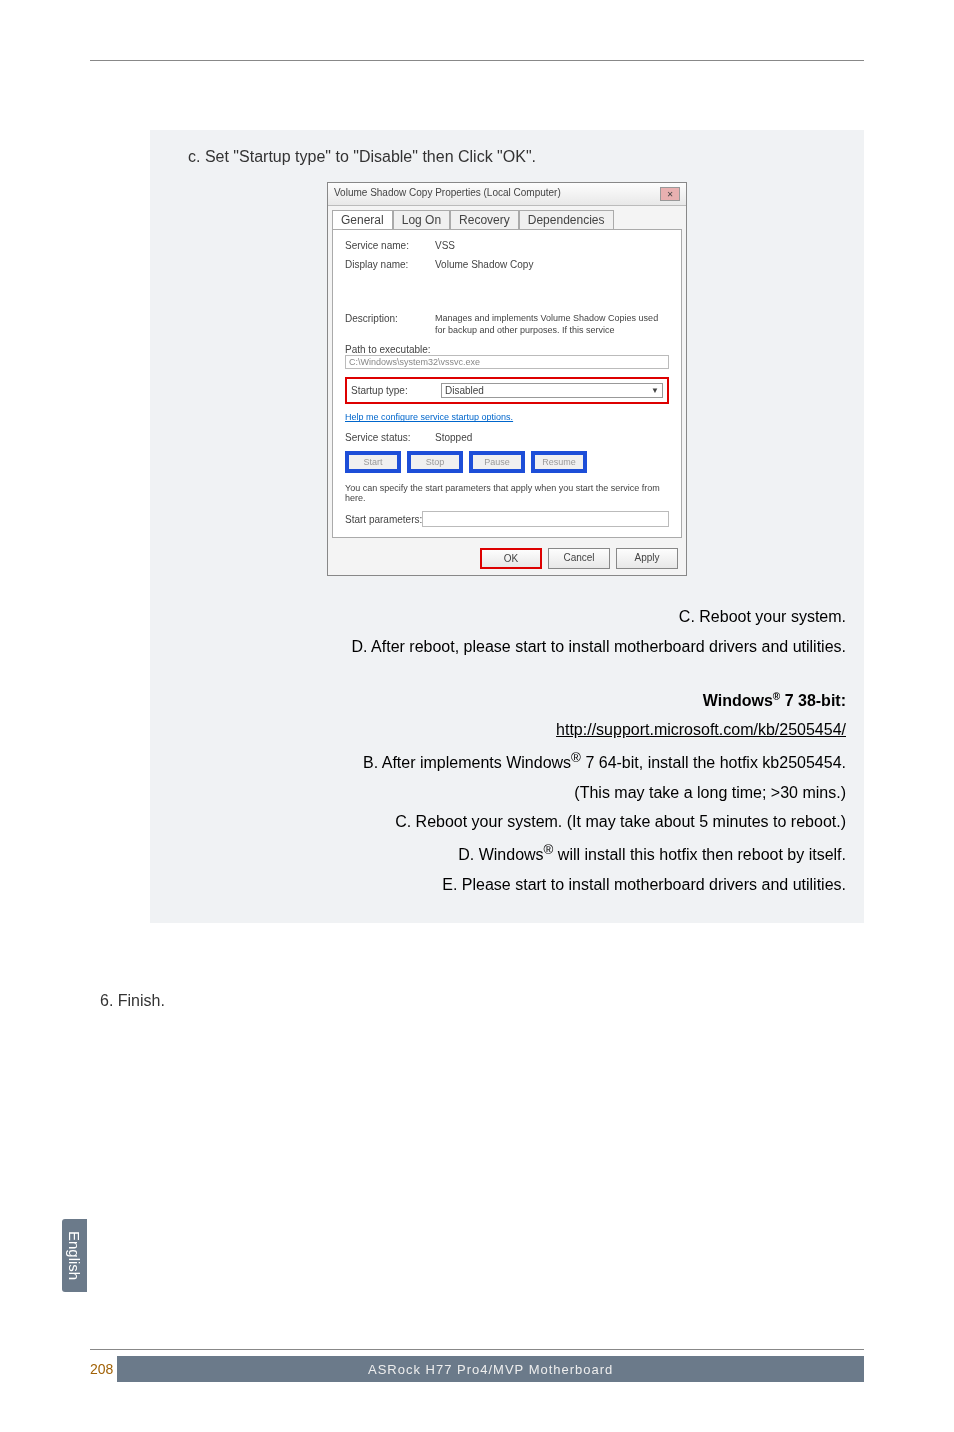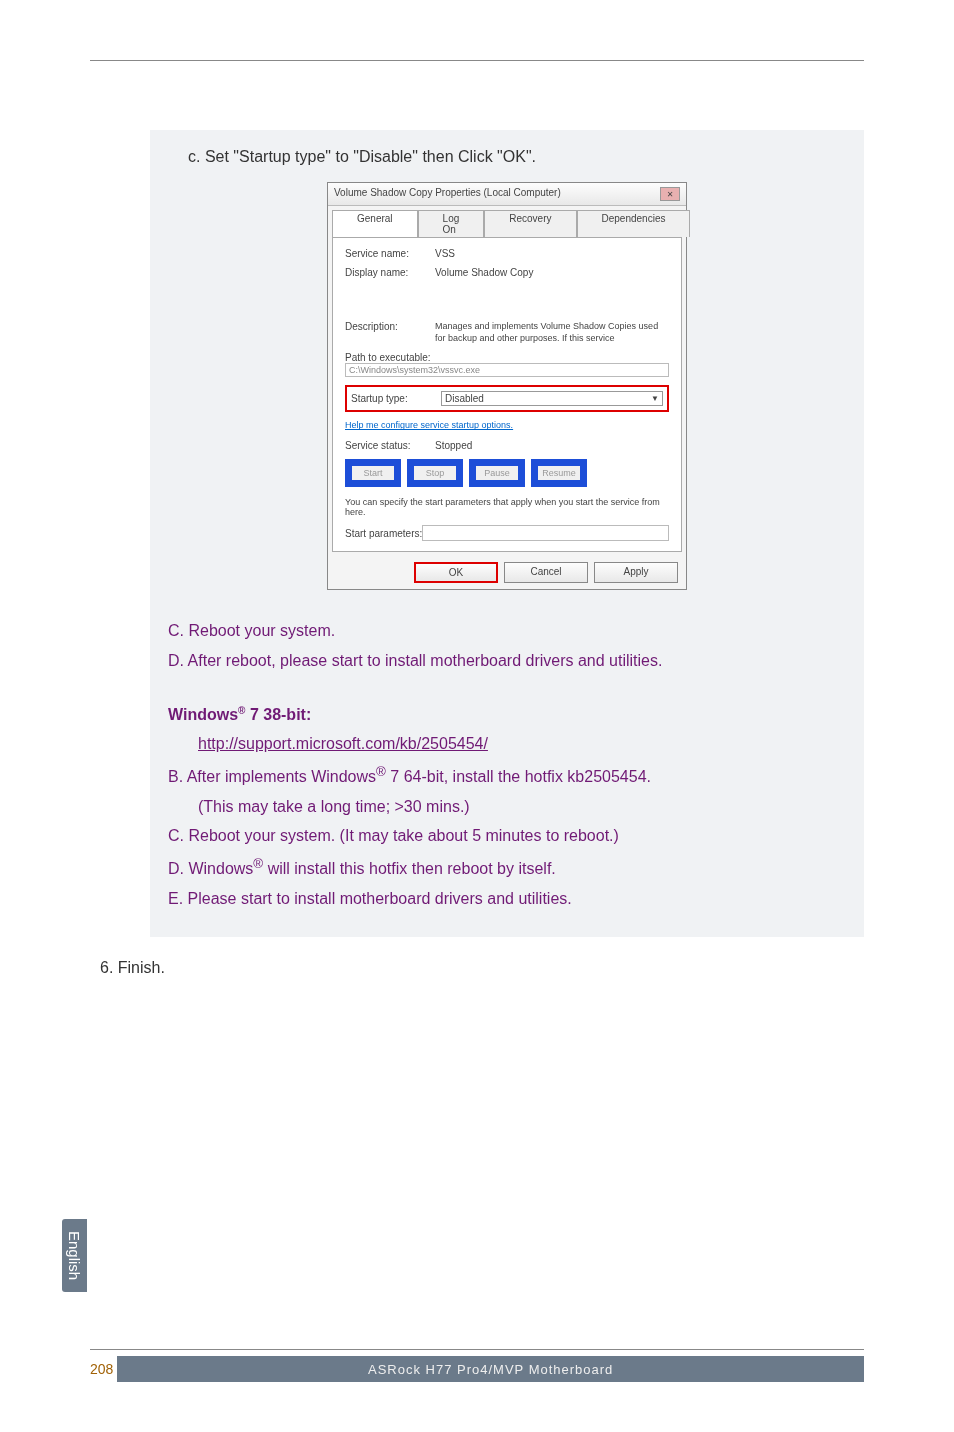--- a/index.html
+++ b/index.html
@@ -68,23 +68,23 @@
       font-size: 8px;
     }
     .tabs {
       display: flex;
       padding: 4px 4px 0 4px;
       gap: 0;
     }
     .tab {
       border: 1px solid #aaa;
       border-bottom: none;
-      padding: 2px 24px;
+      padding: 2px 8px;
       background: #f0f0f0;
-      font-size: 10px;
+      font-size: 12px;
     }
     .tab.active {
       background: #fff;
     }
     .dialog-body {
       border: 1px solid #aaa;
       margin: 0 4px 4px 4px;
       background: #fff;
       padding: 10px 12px;
     }
@@ -144,21 +144,21 @@
       font-size: 9px;
       margin-bottom: 10px;
       display: block;
     }
     .btn-row {
       display: flex;
       gap: 6px;
       margin: 6px 0 10px 0;
     }
     .svc-btn {
-      border: 7px solid #1d4ed8;
+      border: 4px solid #1d4ed8;
       padding: 2px 0;
       font-size: 9px;
       width: 56px;
       text-align: center;
       color: #999;
       background: #f0f0f0;
     }
     .hint-text {
       font-size: 9px;
       margin-bottom: 8px;
@@ -175,32 +175,33 @@
     .dialog-footer {
       display: flex;
       justify-content: flex-end;
       gap: 6px;
       padding: 6px 8px;
     }
     .dlg-btn {
       border: 1px solid #888;
       padding: 3px 0;
       font-size: 10px;
-      width: 84px;
+      width: 62px;
       text-align: center;
       background: linear-gradient(#fdfdfd, #e8e8e8);
     }
     .dlg-btn.ok {
       border: 2px solid #d00;
     }
     .step-list {
       margin-left: 0;
       font-size: 16px;
       line-height: 1.6;
-      color: #701a75;
+      color: #000000;
+      text-align: right;
     }
     .step-list p {
       margin-bottom: 4px;
     }
     .win-heading {
       margin-top: 28px;
       margin-bottom: 10px;
       font-weight: bold;
       font-size: 16px;
     }
@@ -343,21 +344,21 @@
     </p>
     <p class="sub-indent">(This may take a long time; &gt;30 mins.)</p>
     <p>C. Reboot your system. (It may take about 5 minutes to reboot.)</p>
     <p>
       <span>D. Windows</span><sup>®</sup><span> will install this hotfix then reboot by itself.</span>
     </p>
     <p>E. Please start to install motherboard drivers and utilities.</p>
   </div>
 </div>
 
-<p class="finish-step" style="top:959px;">6. Finish.</p>
+<p class="finish-step" style="top:992px;">6. Finish.</p>
 
 <div class="english-tab">English</div>
 
 <div class="footer">
   <div class="footer-line"></div>
   <div class="footer-content">
     <span class="page-num">208</span>
     <div class="footer-bar">ASRock  H77  Pro4/MVP  Motherboard</div>
   </div>
 </div>

